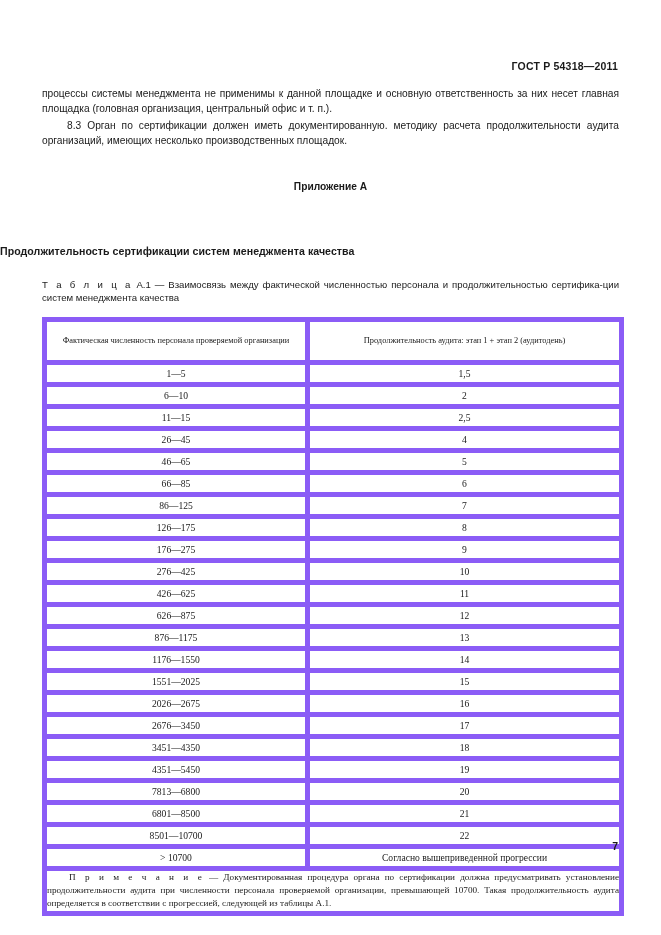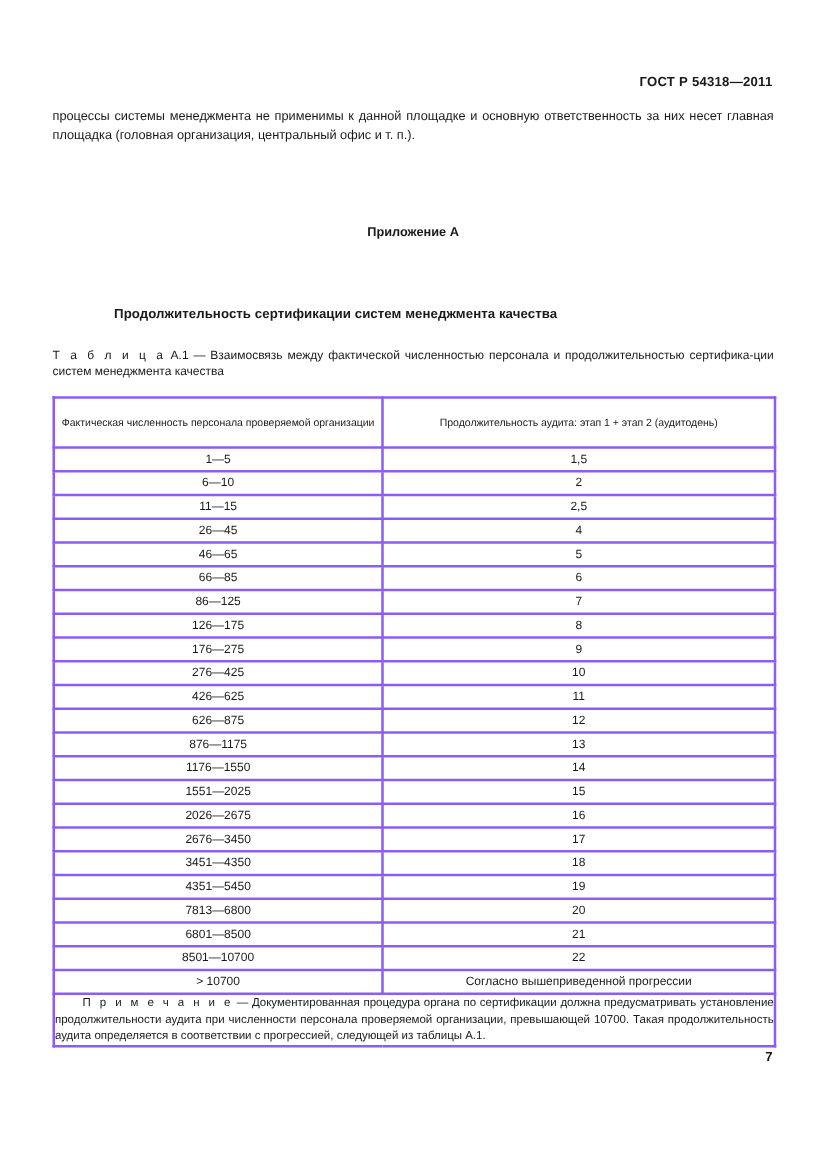--- a/index.html
+++ b/index.html
@@ -69,21 +69,21 @@
     font-size: 10.2px;
     font-weight: bold;
     line-height: 14.5px;
   }
 
   .section-title {
     position: absolute;
     left: 0;
     top: 245px;
     width: 537px;
-    text-align: center;
+    text-align: left;
     font-size: 10.6px;
     font-weight: bold;
     letter-spacing: 0.05px;
   }
 
   
   .table-caption {
     position: absolute;
     left: 42px;
     top: 278px;
@@ -99,23 +99,24 @@
   
   .data-table {
     position: absolute;
     left: 42px;
     top: 317px;
     width: 577px;
     border-collapse: collapse;
     table-layout: fixed;
   }
   .data-table td, .data-table th {
-    border: 2px solid #8b5cf6;
+    border: 5px solid #8b5cf6;
     padding: 0;
     font-weight: normal;
+    font-family: Liberation Serif, serif;
   }
   .data-table col.c1 { width: 263px; }
   .data-table col.c2 { width: 314px; }
 
   .hdr-cell {
     height: 38px;
     text-align: center;
     vertical-align: middle;
     font-size: 8.4px;
     line-height: 12px;
@@ -155,20 +156,21 @@
 </style>
 </head>
 <body>
 
 <div class="page">
 
   <div class="doc-header">ГОСТ Р 54318—2011</div>
 
   <div class="body-block">
     <p class="para">процессы системы менеджмента не применимы к данной площадке и основную ответственность за них несет главная площадка (головная организация, центральный офис и т. п.).</p>
+    <p class="para indent">8.3 Орган по сертификации должен иметь документированную. методику расчета продолжительности аудита организаций, имеющих несколько производственных площадок.</p>
   </div>
 
   <div class="appendix-block">
     <div class="appendix-line">Приложение А</div>
   </div>
 
   <div class="section-title">Продолжительность сертификации систем менеджмента качества</div>
 
   <div class="table-caption">
     <span class="caption-label">Т а б л и ц а</span><span> </span><span>А.1</span><span> </span><span>— Взаимосвязь между фактической численностью персонала и продолжительностью сертифика-ции систем менеджмента качества</span>

